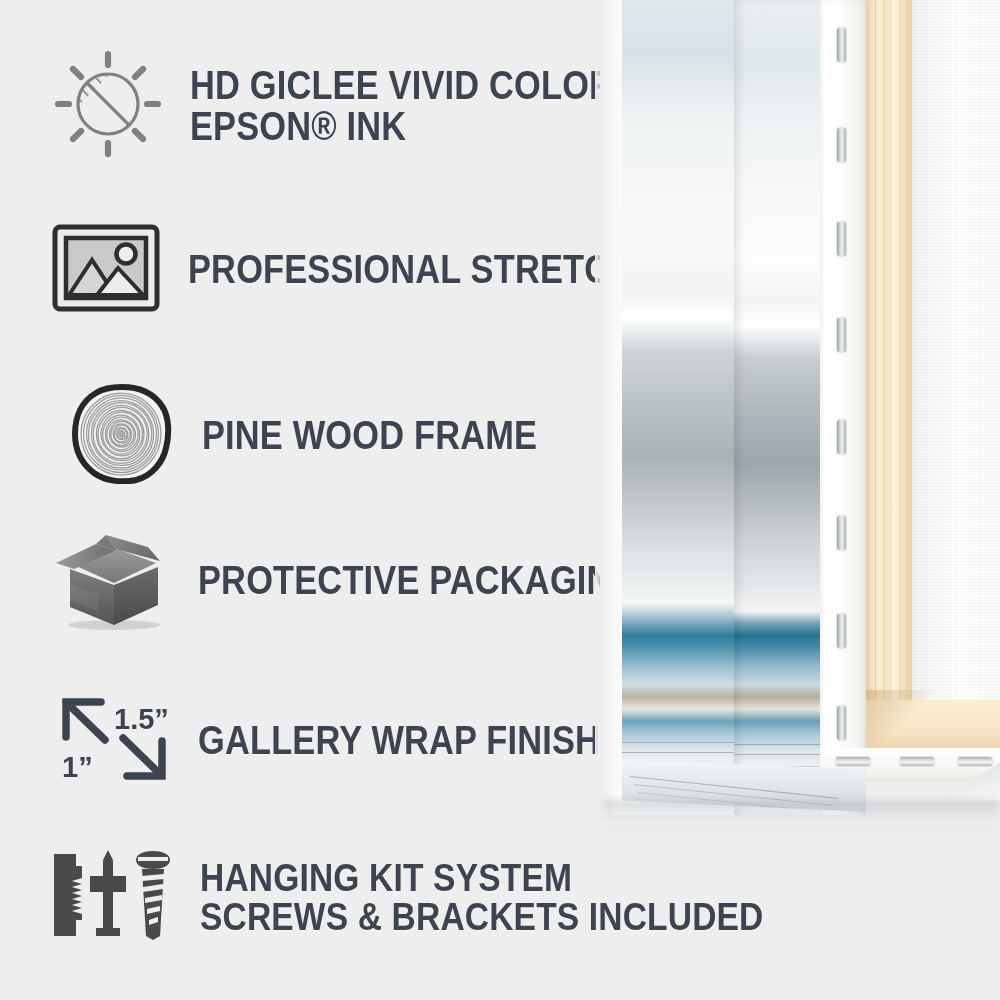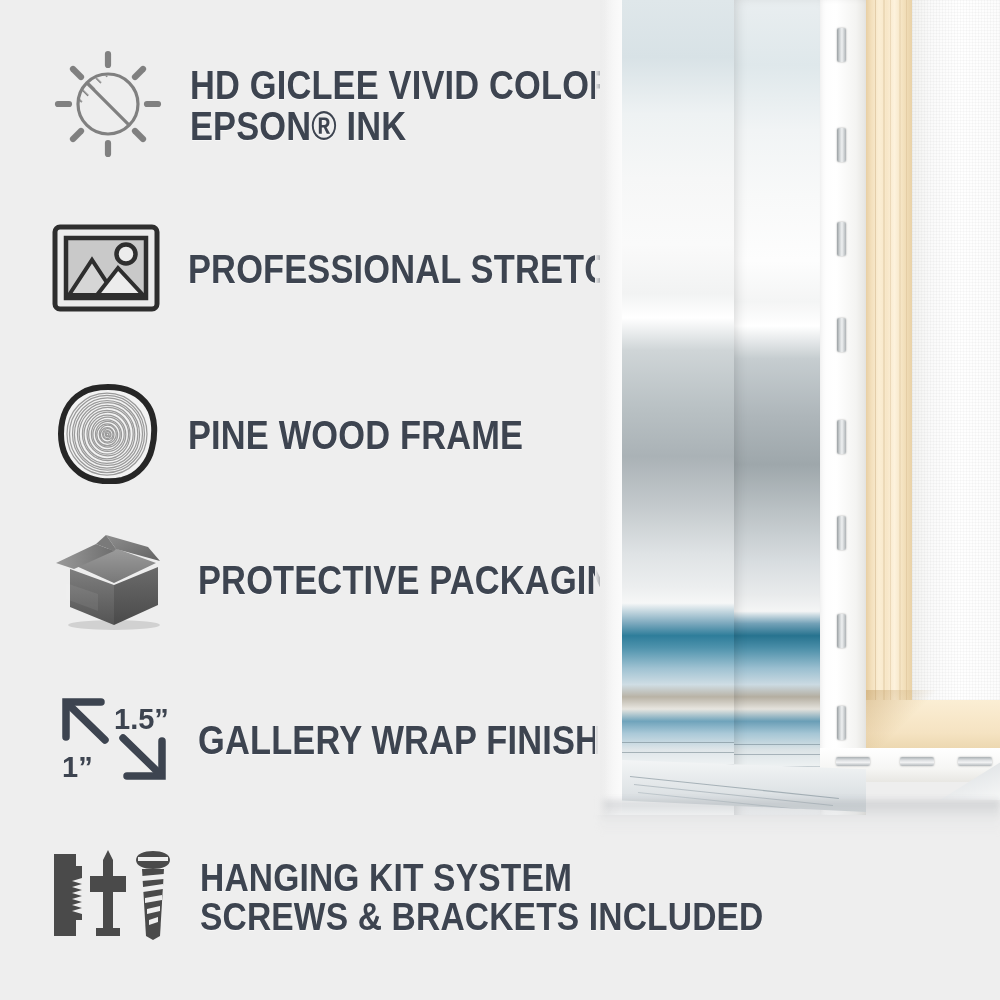--- a/index.html
+++ b/index.html
@@ -24,21 +24,21 @@
     transform:scaleX(.86);
     transform-origin:left center;
     text-shadow:0 1px 0 rgba(255,255,255,.55);
   }
   .f-text .ln{display:block;}
 
   #feat-0{left:52px;top:48px;}
   #feat-0 .f-text{font-size:40px;margin-left:26px;}
   #feat-1{left:52px;top:224px;}
   #feat-1 .f-text{font-size:40px;margin-left:28px;}
-  #feat-2{left:58px;top:384px;}
+  #feat-2{left:72px;top:384px;}
   #feat-2 .f-text{font-size:40px;margin-left:30px;}
   #feat-3{left:52px;top:527px;}
   #feat-3 .f-text{font-size:40px;margin-left:26px;}
   #feat-4{left:58px;top:693px;}
   #feat-4 .f-text{font-size:40px;margin-left:28px;}
   #feat-5{left:50px;top:848px;}
   #feat-5 .f-text{font-size:39px;margin-left:26px;line-height:1.0;}
 
   
   .photo{

